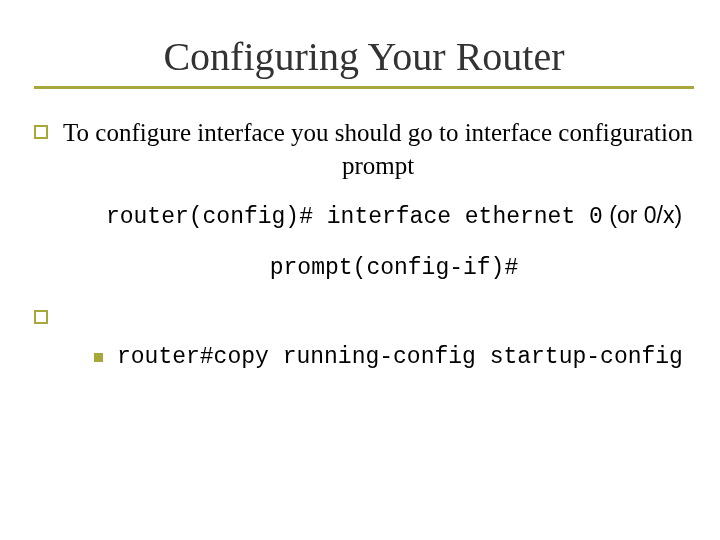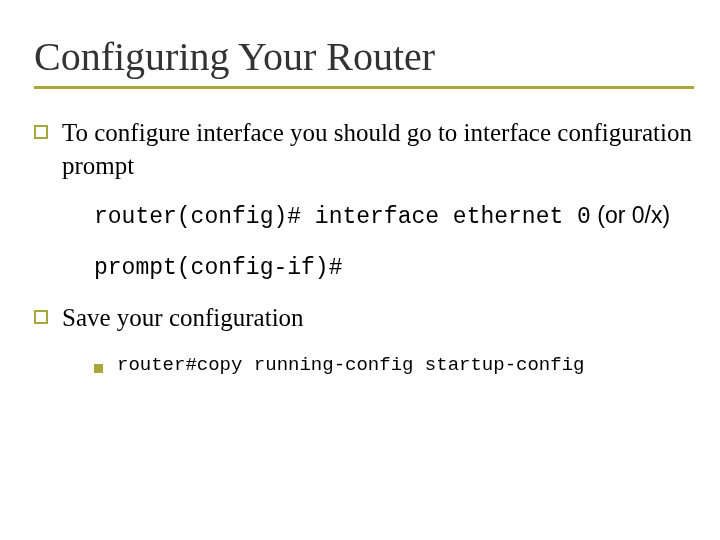--- a/index.html
+++ b/index.html
@@ -2,20 +2,21 @@
 <html><head>
 <meta charset="utf-8">
 <style>
   * { margin: 0; padding: 0; box-sizing: border-box; }
   html, body { width: 720px; height: 540px; background: #fff; font-family: Verdana, Geneva, sans-serif; color: #000; }
   .slide {
     width: 720px;
     height: 380px;
     padding: 36px 26px 0 34px;
     position: relative;
+    text-align: center;
   }
   .title {
     font-family: "Times New Roman", Times, serif;
     font-size: 40px;
     font-weight: 400;
     color: #333;
     line-height: 1.05;
     padding-bottom: 8px;
     border-bottom: 3px solid #a8a83a;
     margin-bottom: 28px;
@@ -58,21 +59,21 @@
     margin-bottom: 18px;
   }
   .sub-bullet {
     flex: 0 0 auto;
     width: 9px;
     height: 9px;
     background: #a8a83a;
     margin-top: 11px;
     margin-right: 14px;
   }
-  .sub-row .sub-text { font-size: 19px; }
+  .sub-row .sub-text { font-size: 23px; }
 </style>
 </head>
 <body>
 
 <div class="slide">
 
   <h1 class="title">Configuring Your Router</h1>
 
   <div class="bullet-row">
     <div class="bullet-icon"></div>
@@ -86,21 +87,20 @@
   </div>
 
   <div class="sub-block">
     <div class="sub-text">
       <span class="mono">prompt(config-if)#</span><span class="sans"></span>
     </div>
   </div>
 
   <div class="bullet-row">
     <div class="bullet-icon"></div>
-    <div class="bullet-text">Save your configuration</div>
   </div>
 
   <div class="sub-row">
     <div class="sub-bullet"></div>
     <div class="sub-text mono">router#copy running-config startup-config</div>
   </div>
 
 </div>
 
 </body></html>

